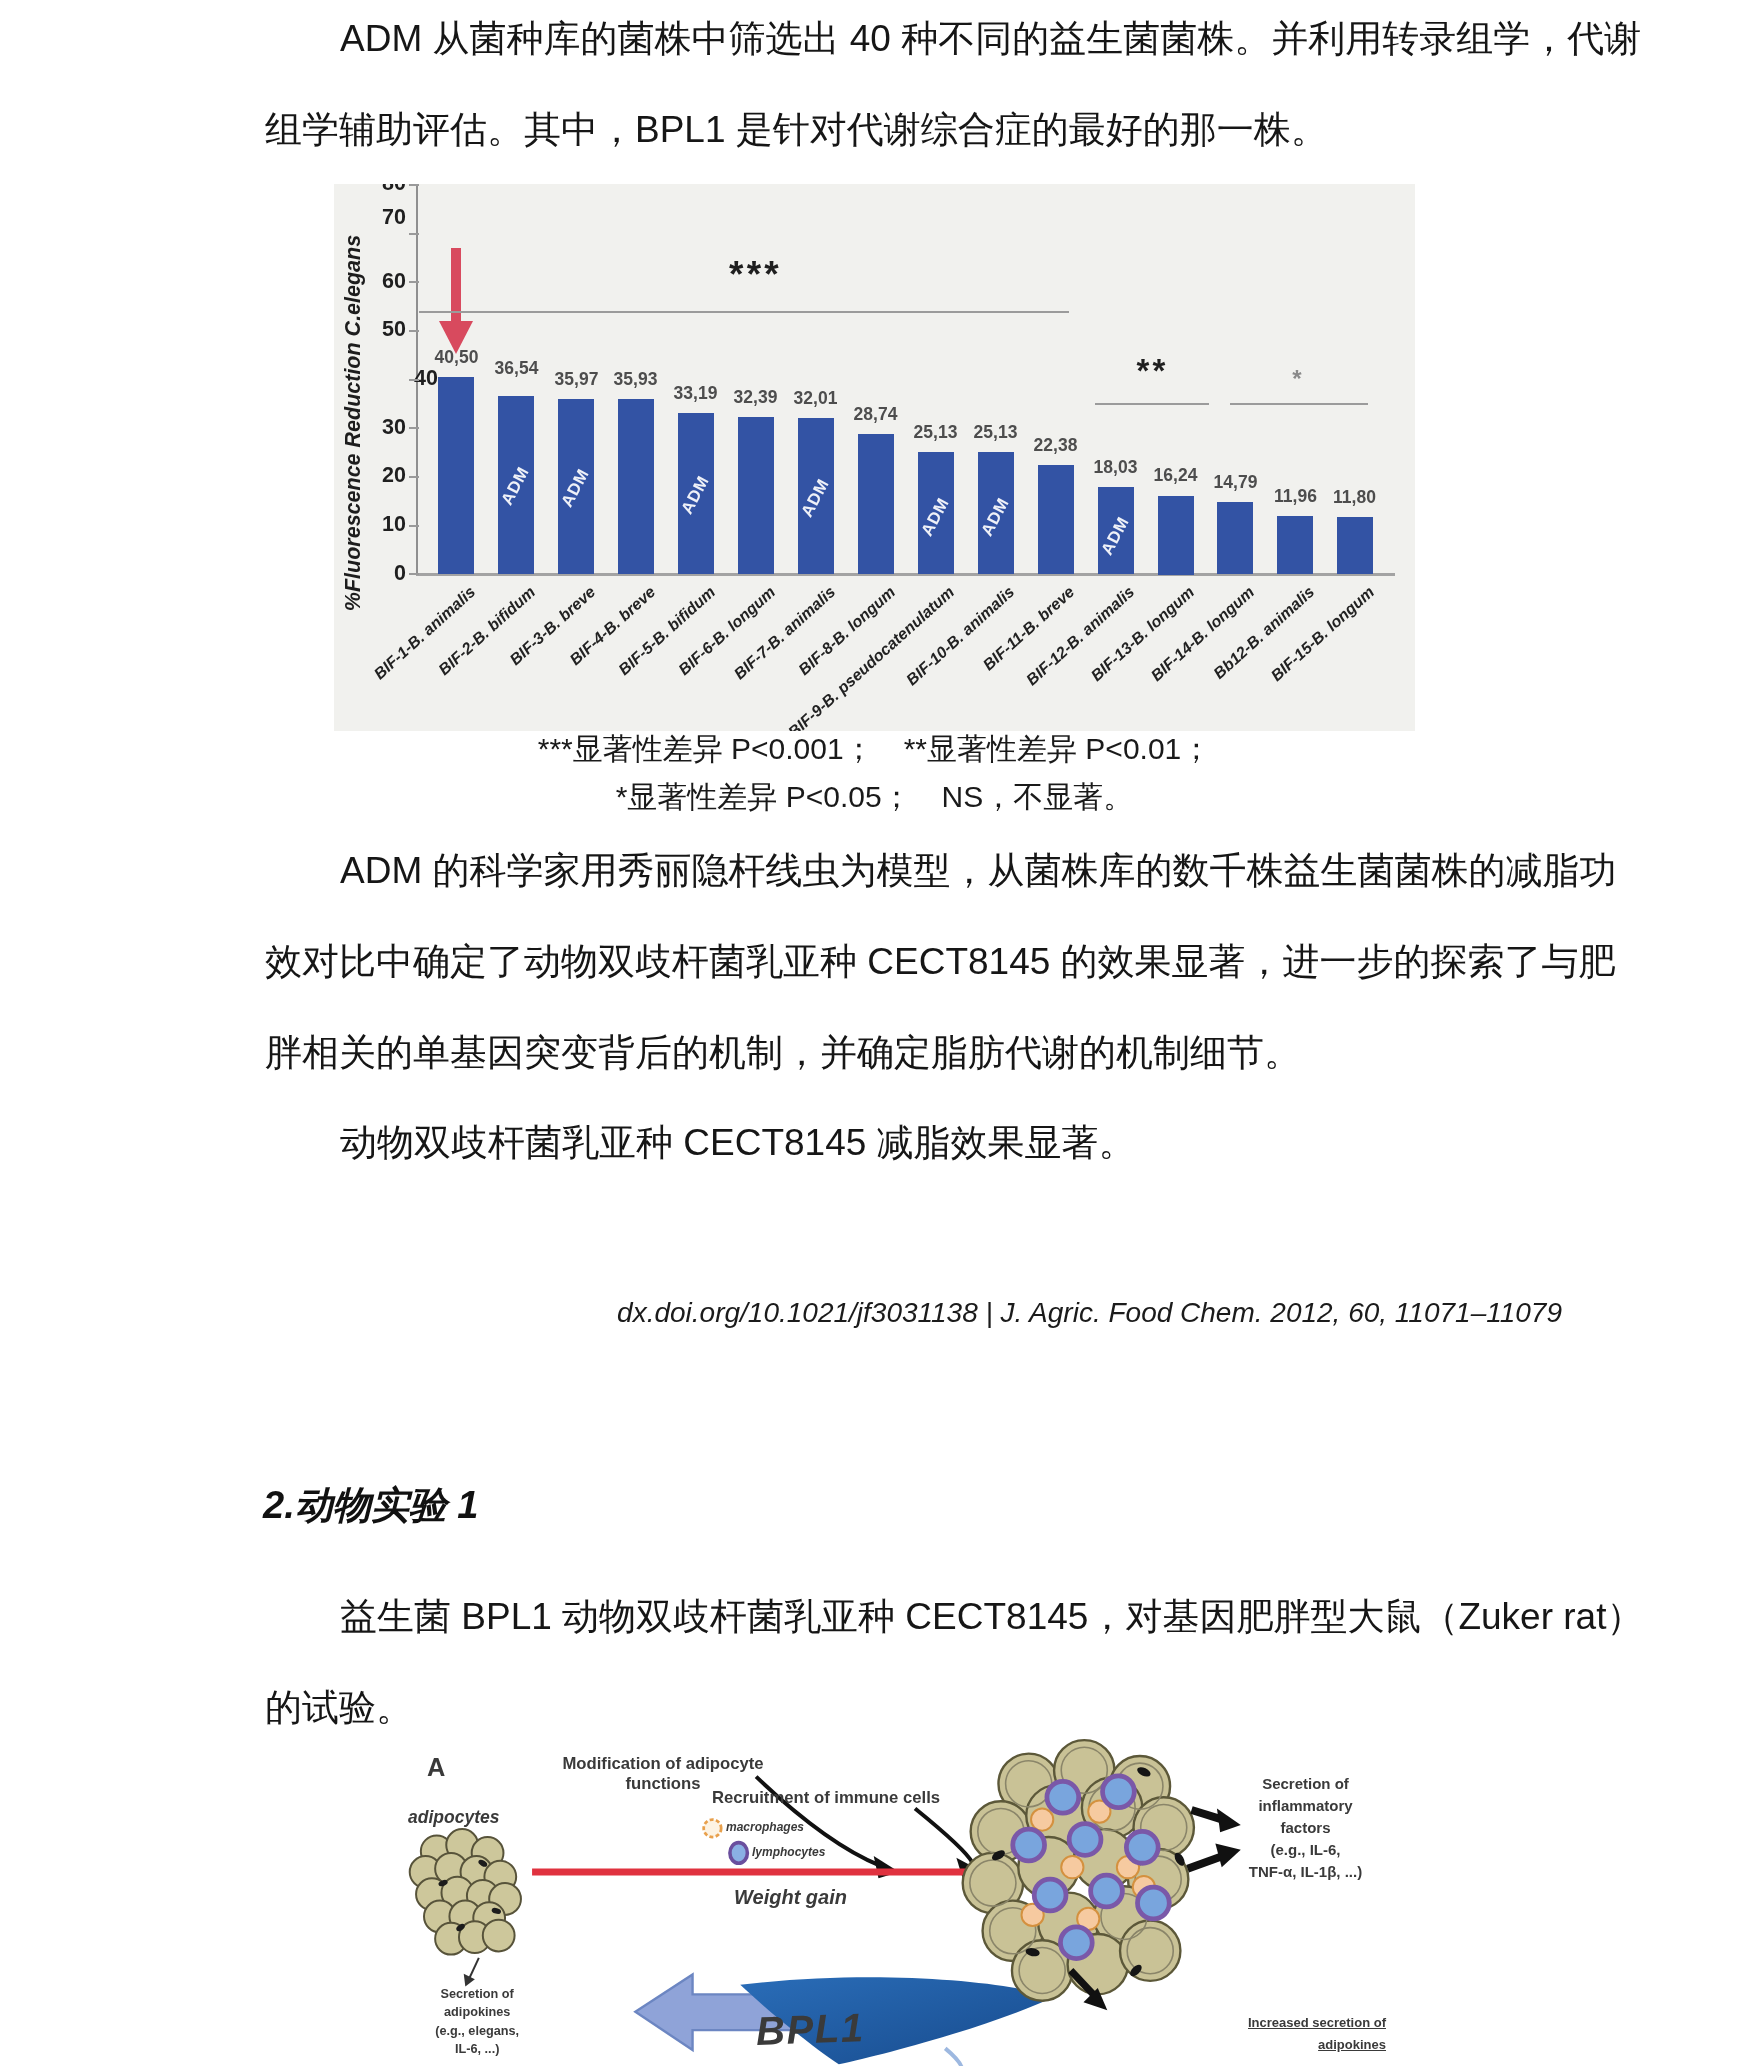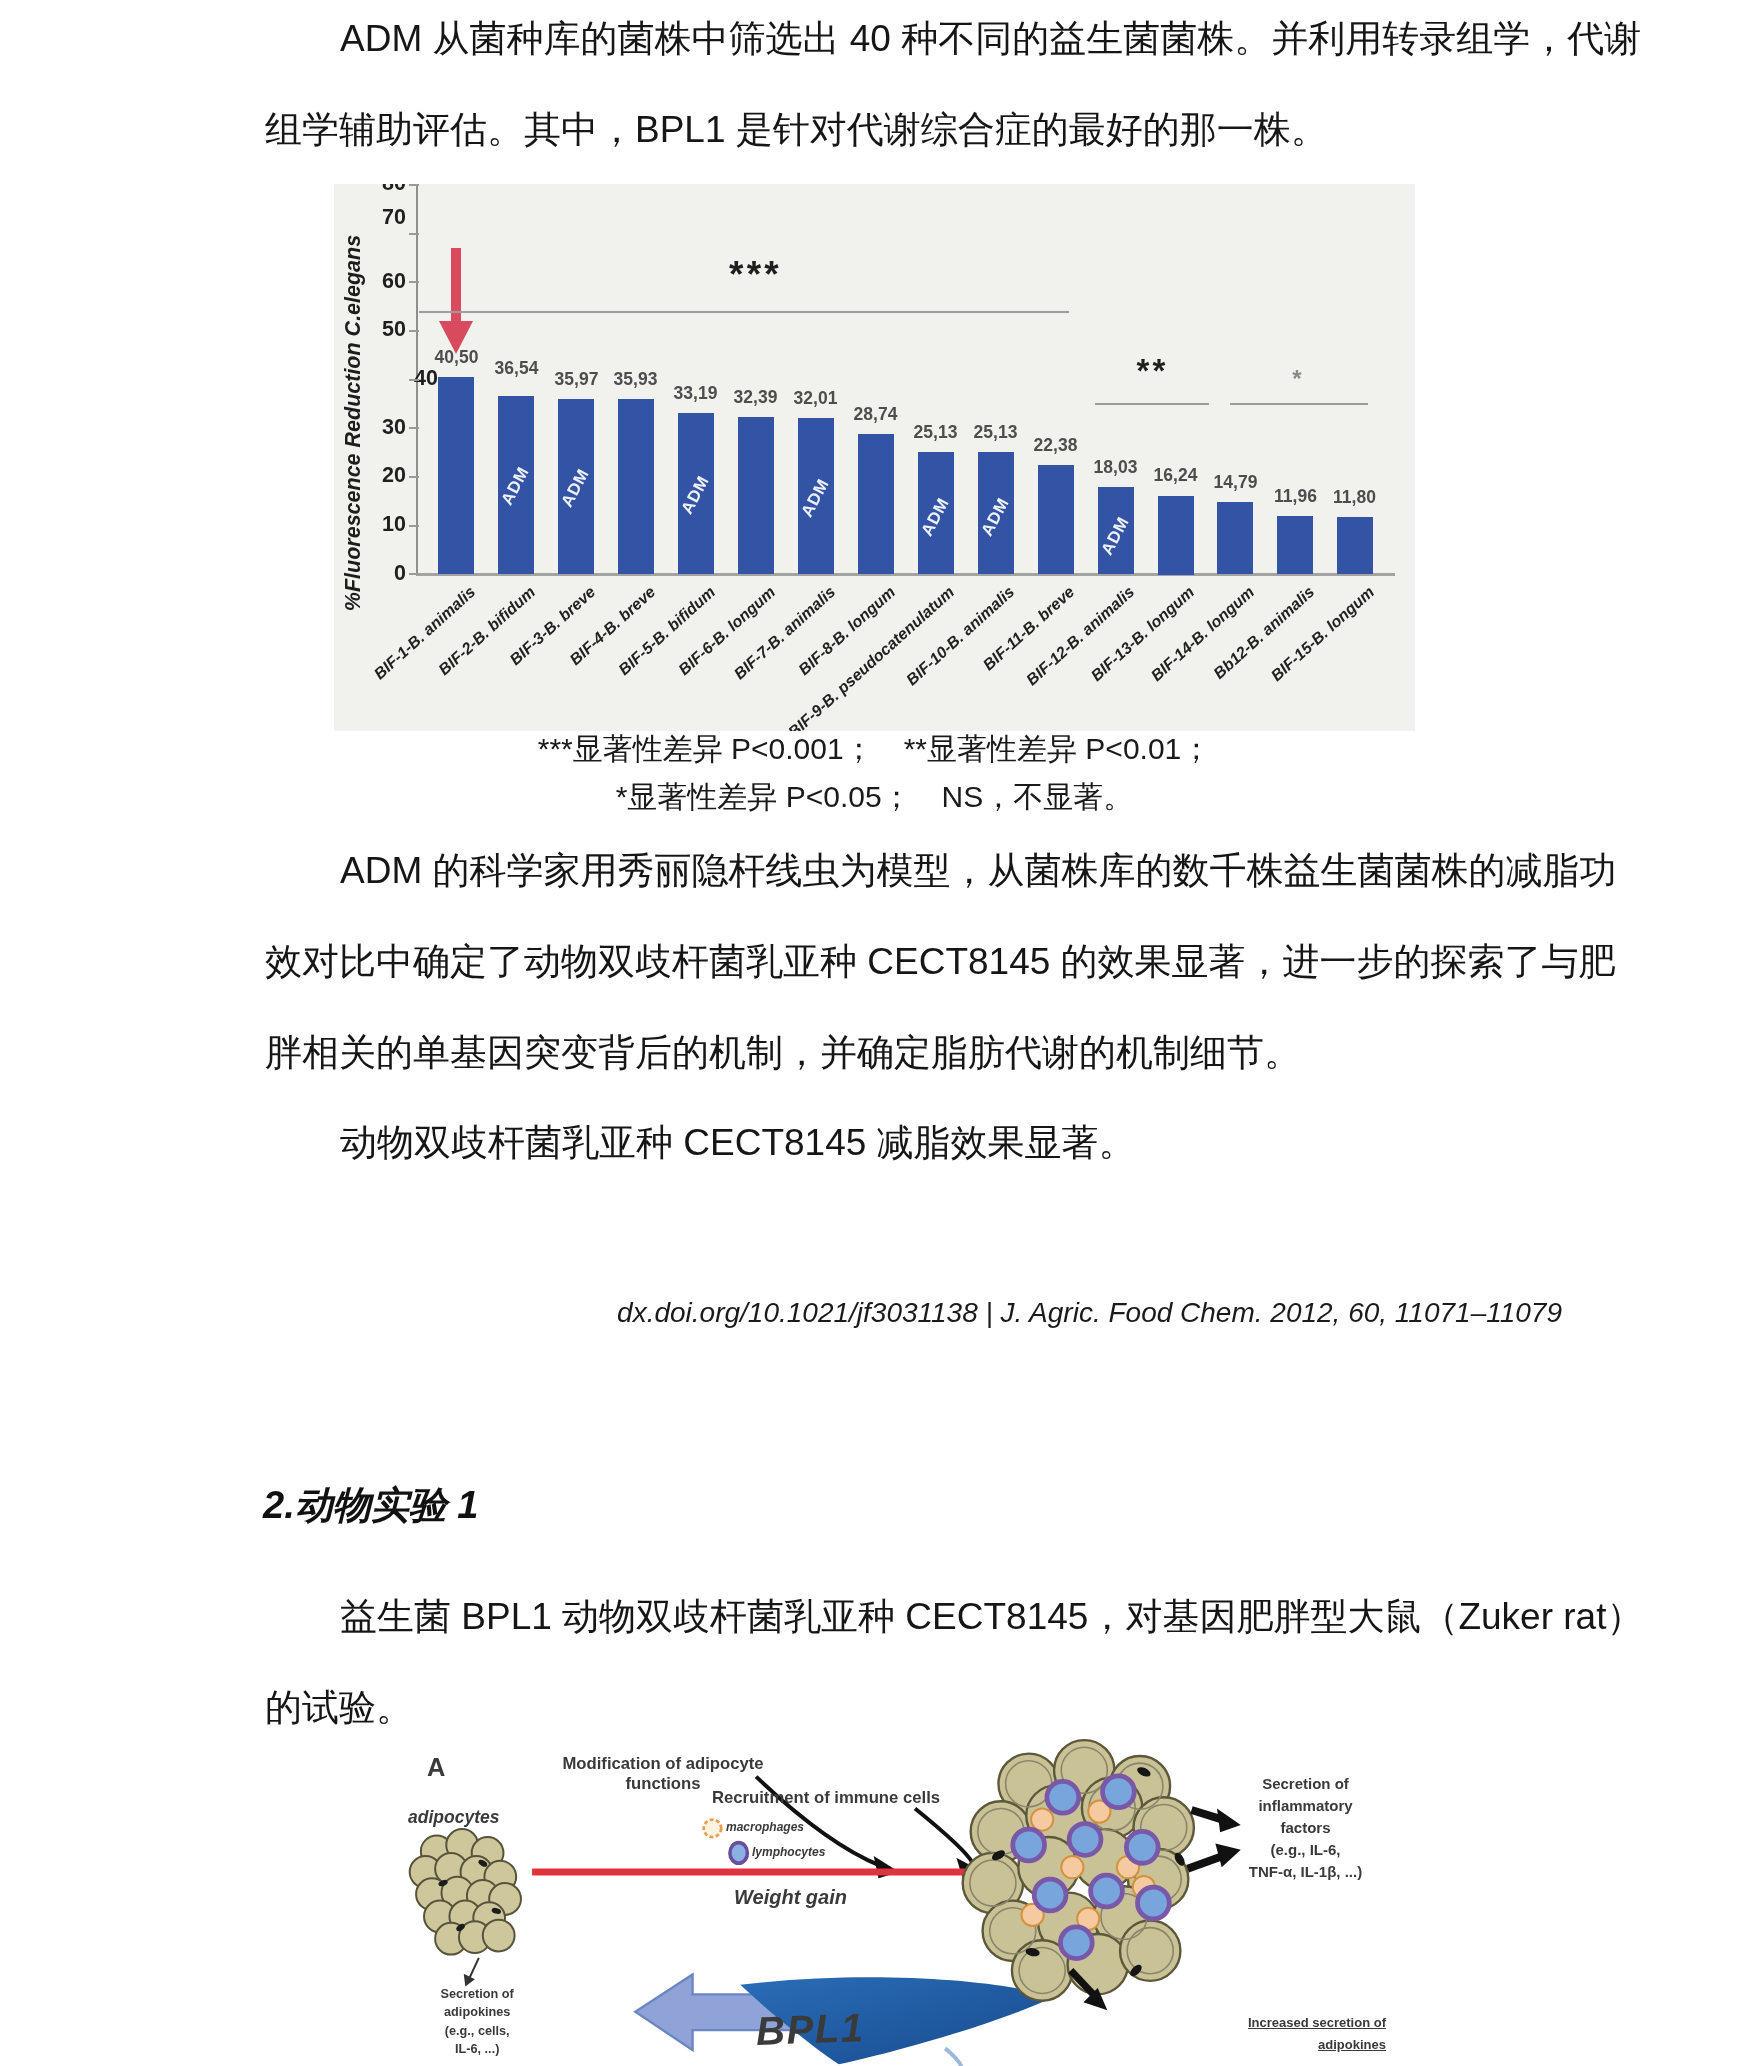--- a/index.html
+++ b/index.html
@@ -320,21 +320,21 @@
   <div class="txt f-a">A</div>
   <div class="txt f-mod">Modification of adipocyte functions</div>
   <div class="txt f-adipo">adipocytes</div>
   <div class="txt f-recr">Recruitment of immune cells</div>
   <div class="txt f-macro">macrophages</div>
   <div class="txt f-lymph">lymphocytes</div>
   <div class="txt f-wg">Weight gain</div>
   <div class="txt f-secadi">
       <div class="ln">Secretion of</div>
       <div class="ln">adipokines</div>
-      <div class="ln">(e.g., cells,</div>
+      <div class="ln">(e.g., elegans,</div>
       <div class="ln">IL-6, ...)</div>
     </div>
   <div class="txt f-secinf">
       <div class="ln">Secretion of</div>
       <div class="ln">inflammatory</div>
       <div class="ln">factors</div>
       <div class="ln">(e.g., IL-6,</div>
       <div class="ln">TNF-α, IL-1β, ...)</div>
     </div>
   <div class="txt f-incsec">

